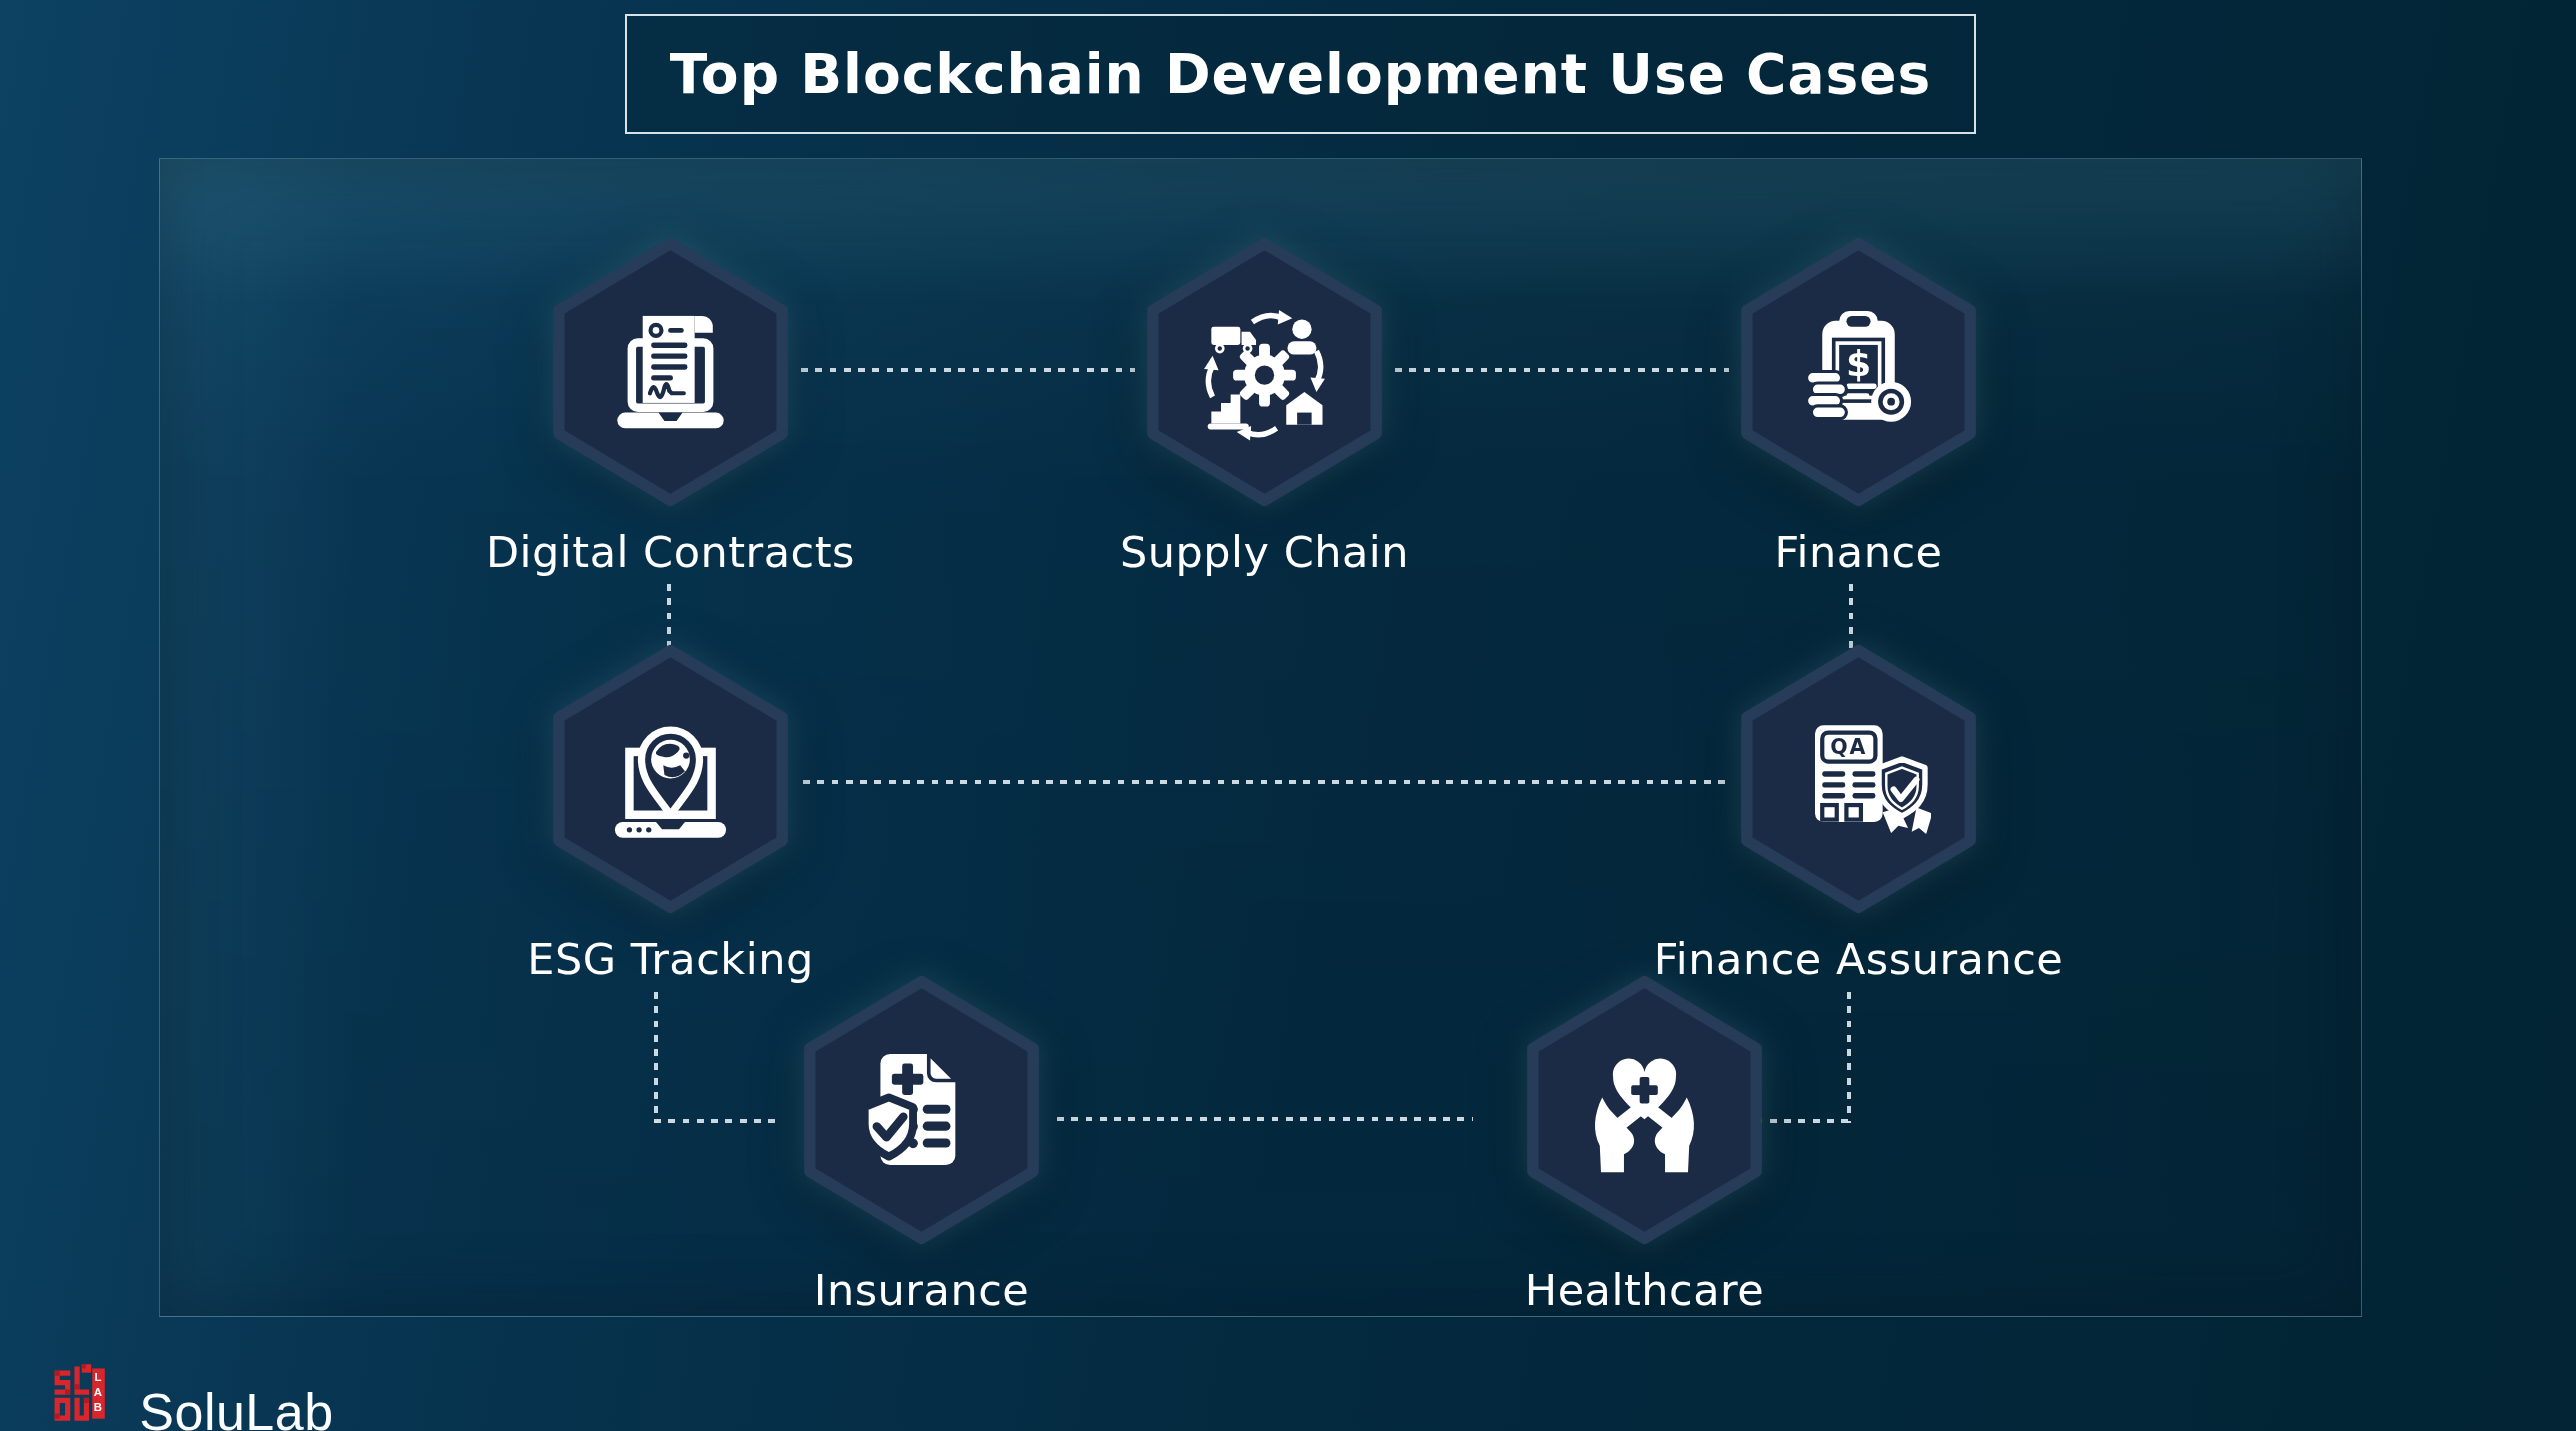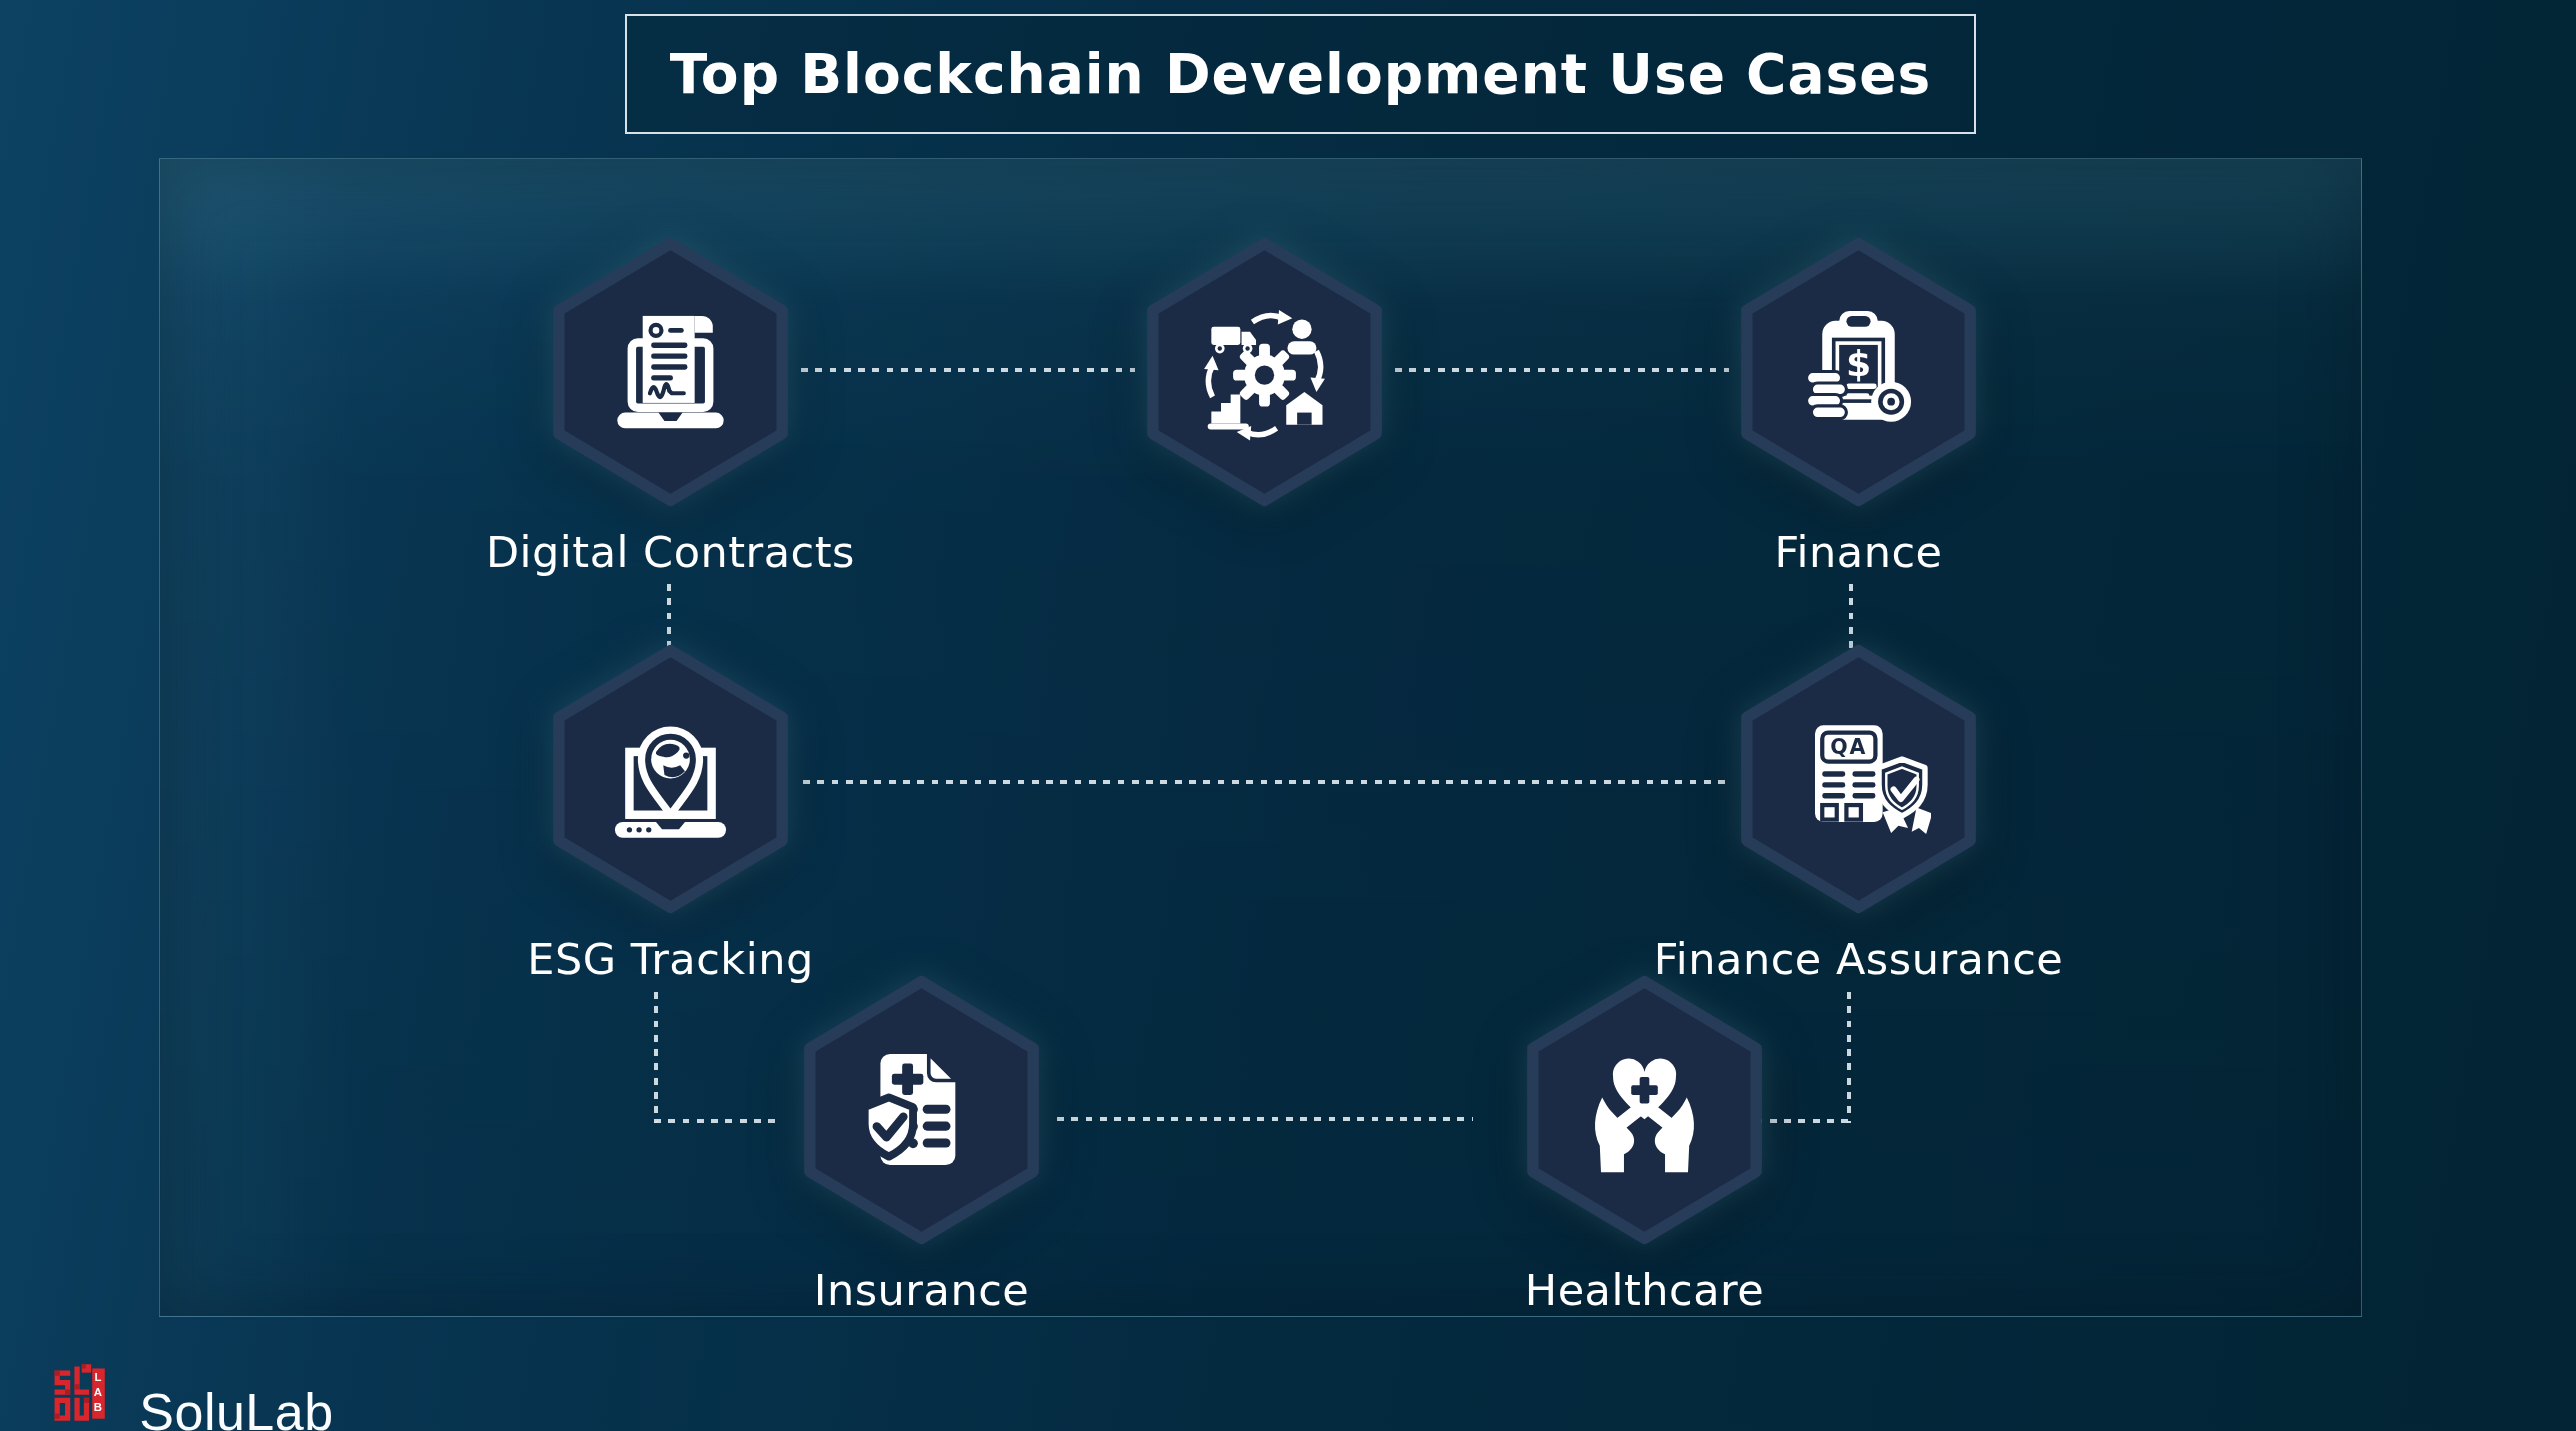--- a/index.html
+++ b/index.html
@@ -166,20 +166,21 @@
         <path d="M50 19 q13 -9 25 -3" fill="none" stroke="#fff" stroke-width="4.5"></path>
         <path d="M72 9 l11 7 -12 5 z" fill="#fff"></path>
         <path d="M103 43 q7 13 0 26" fill="none" stroke="#fff" stroke-width="4.5"></path>
         <path d="M110 66 l-7 11 -5 -12 z" fill="#fff"></path>
         <path d="M70 107 q-13 9 -25 3" fill="none" stroke="#fff" stroke-width="4.5"></path>
         <path d="M48 117 l-11 -7 12 -5 z" fill="#fff"></path>
         <path d="M17 81 q-7 -13 0 -26" fill="none" stroke="#fff" stroke-width="4.5"></path>
         <path d="M10 58 l7 -11 5 12 z" fill="#fff"></path>
       </svg>
     </div>
+    <div class="node-label">Supply Chain</div>
   </div>
 
   <div class="node n-fin">
     <div class="hex">
       <svg class="hexbg" width="239" height="272" viewBox="0 0 250 285">
           <path d="M125 8 L242 78 V207 L125 277 L8 207 V78 Z"></path>
         </svg>
       <svg class="icon" viewBox="0 0 120 120">
         <rect x="30" y="18" width="60" height="82" rx="11" fill="#fff"></rect>
         <rect x="38" y="32" width="44" height="54" fill="#1c2b45"></rect>

